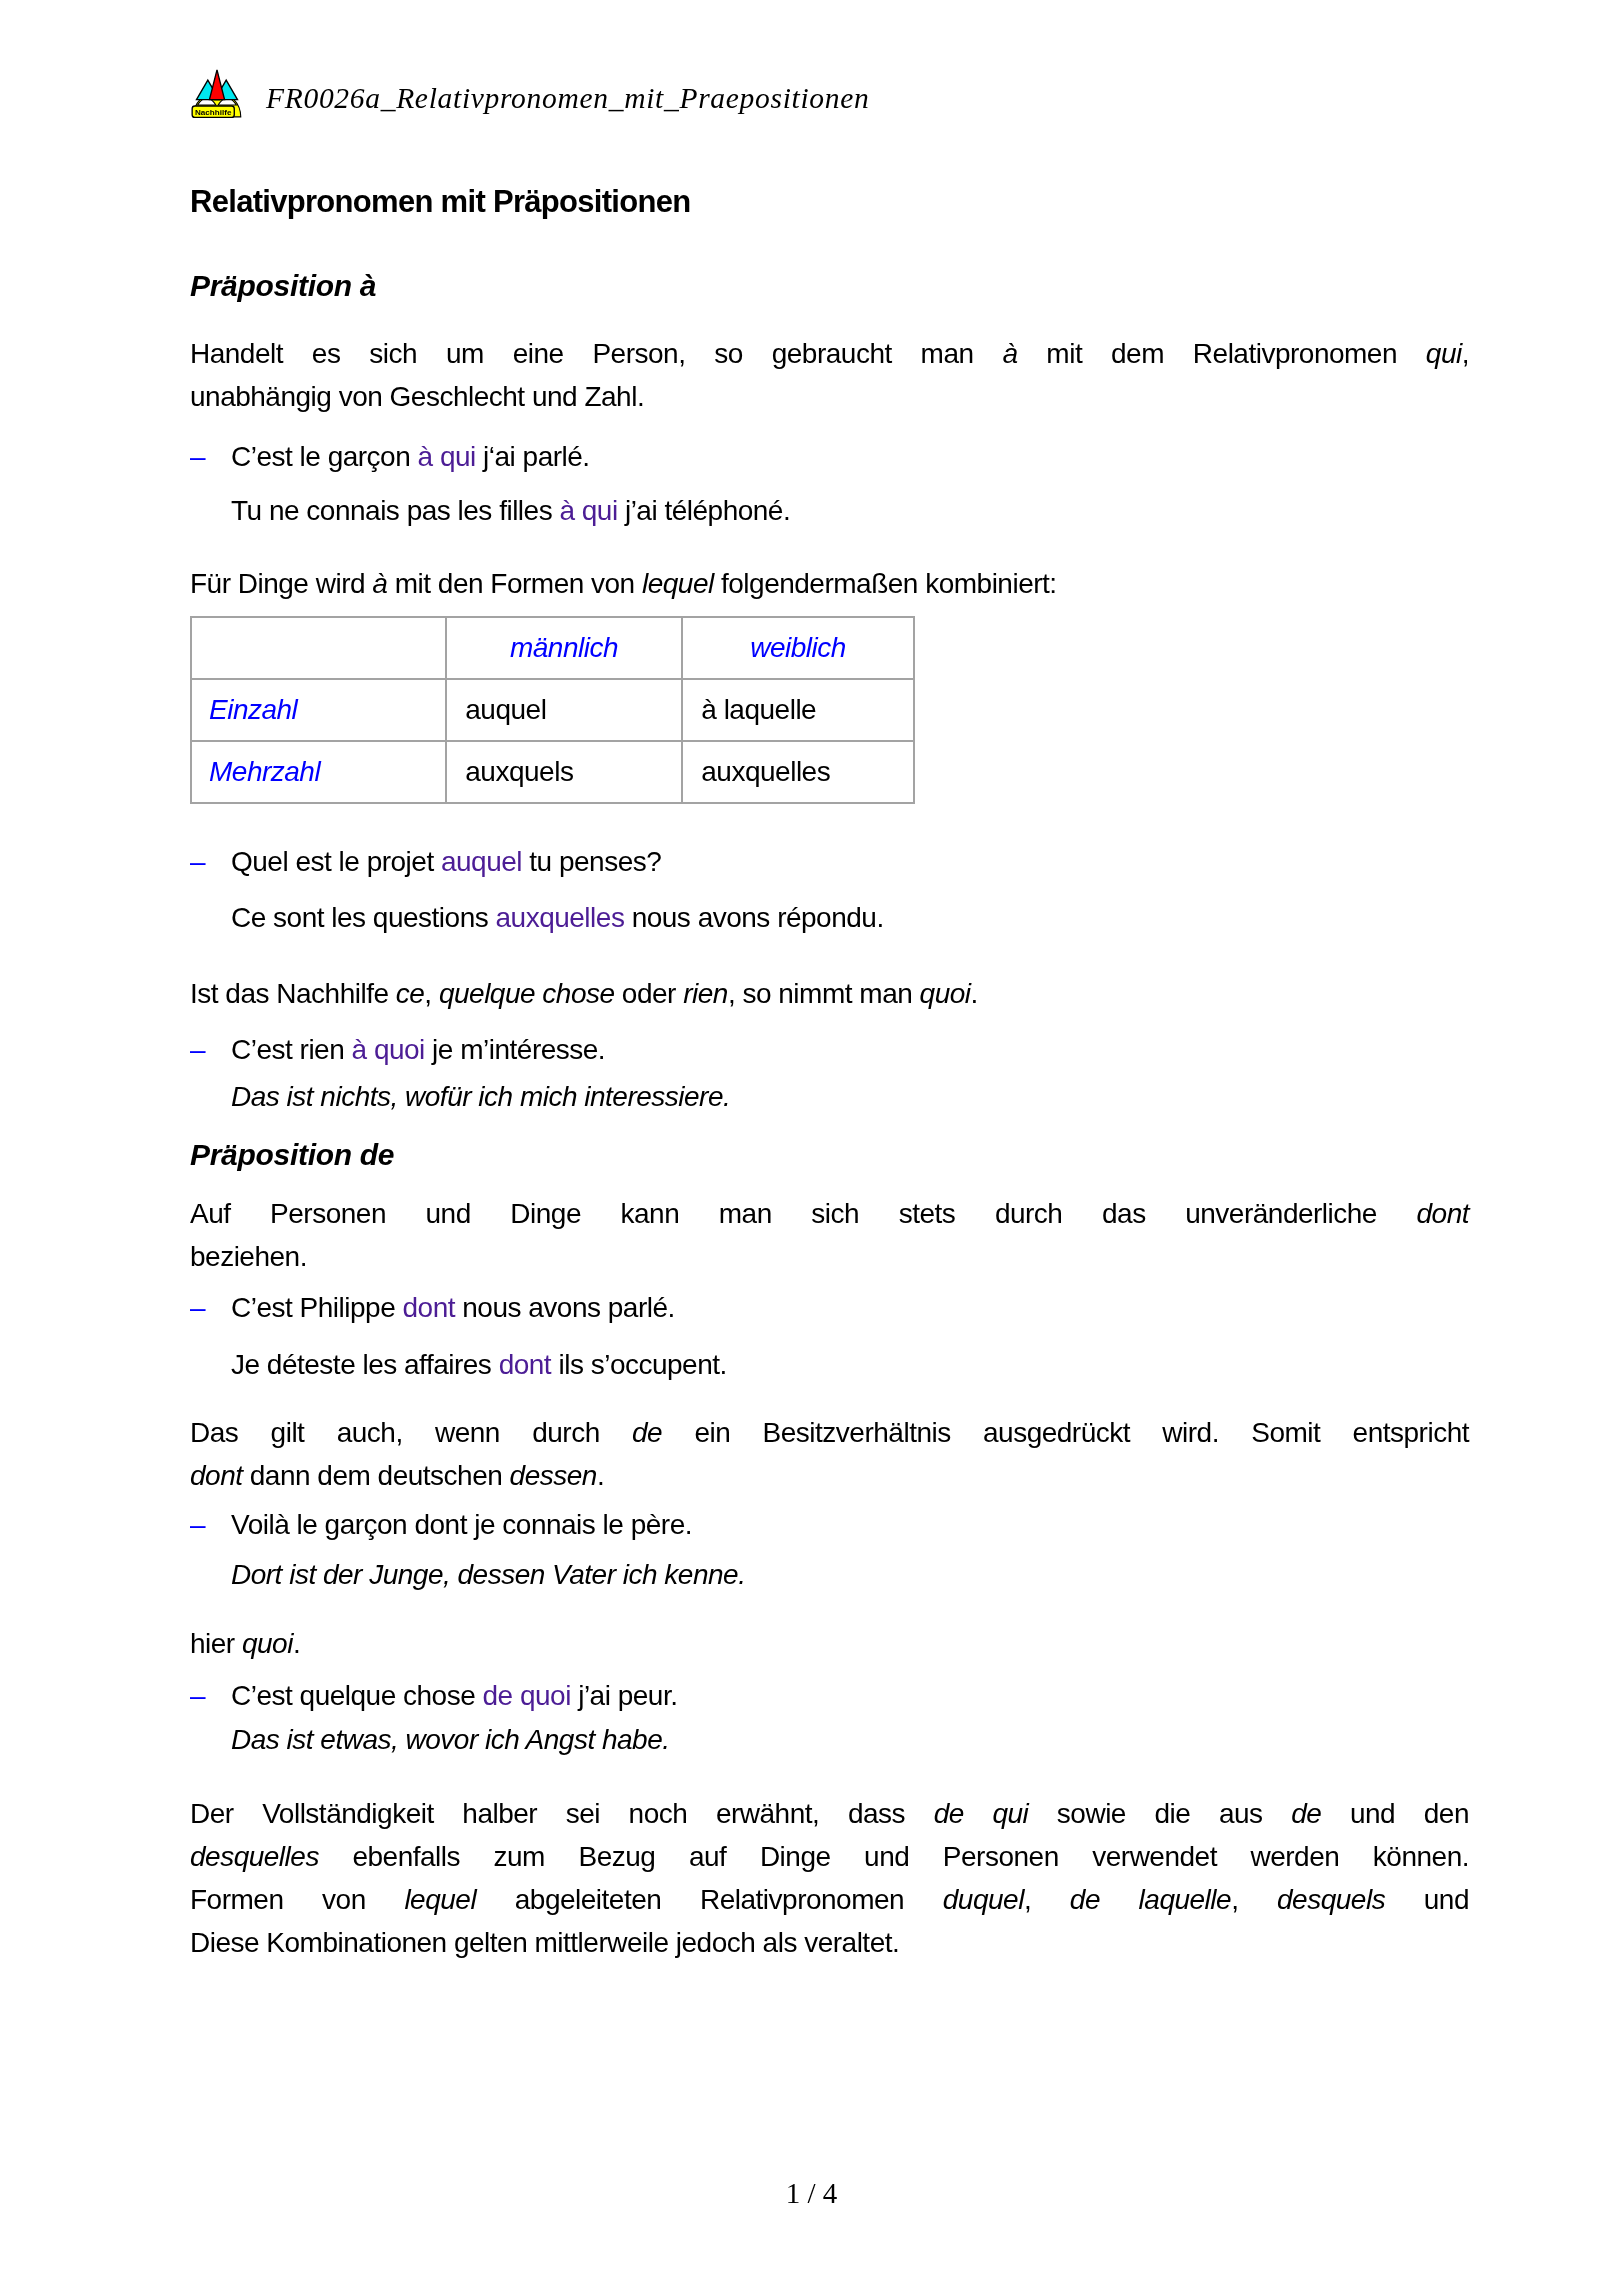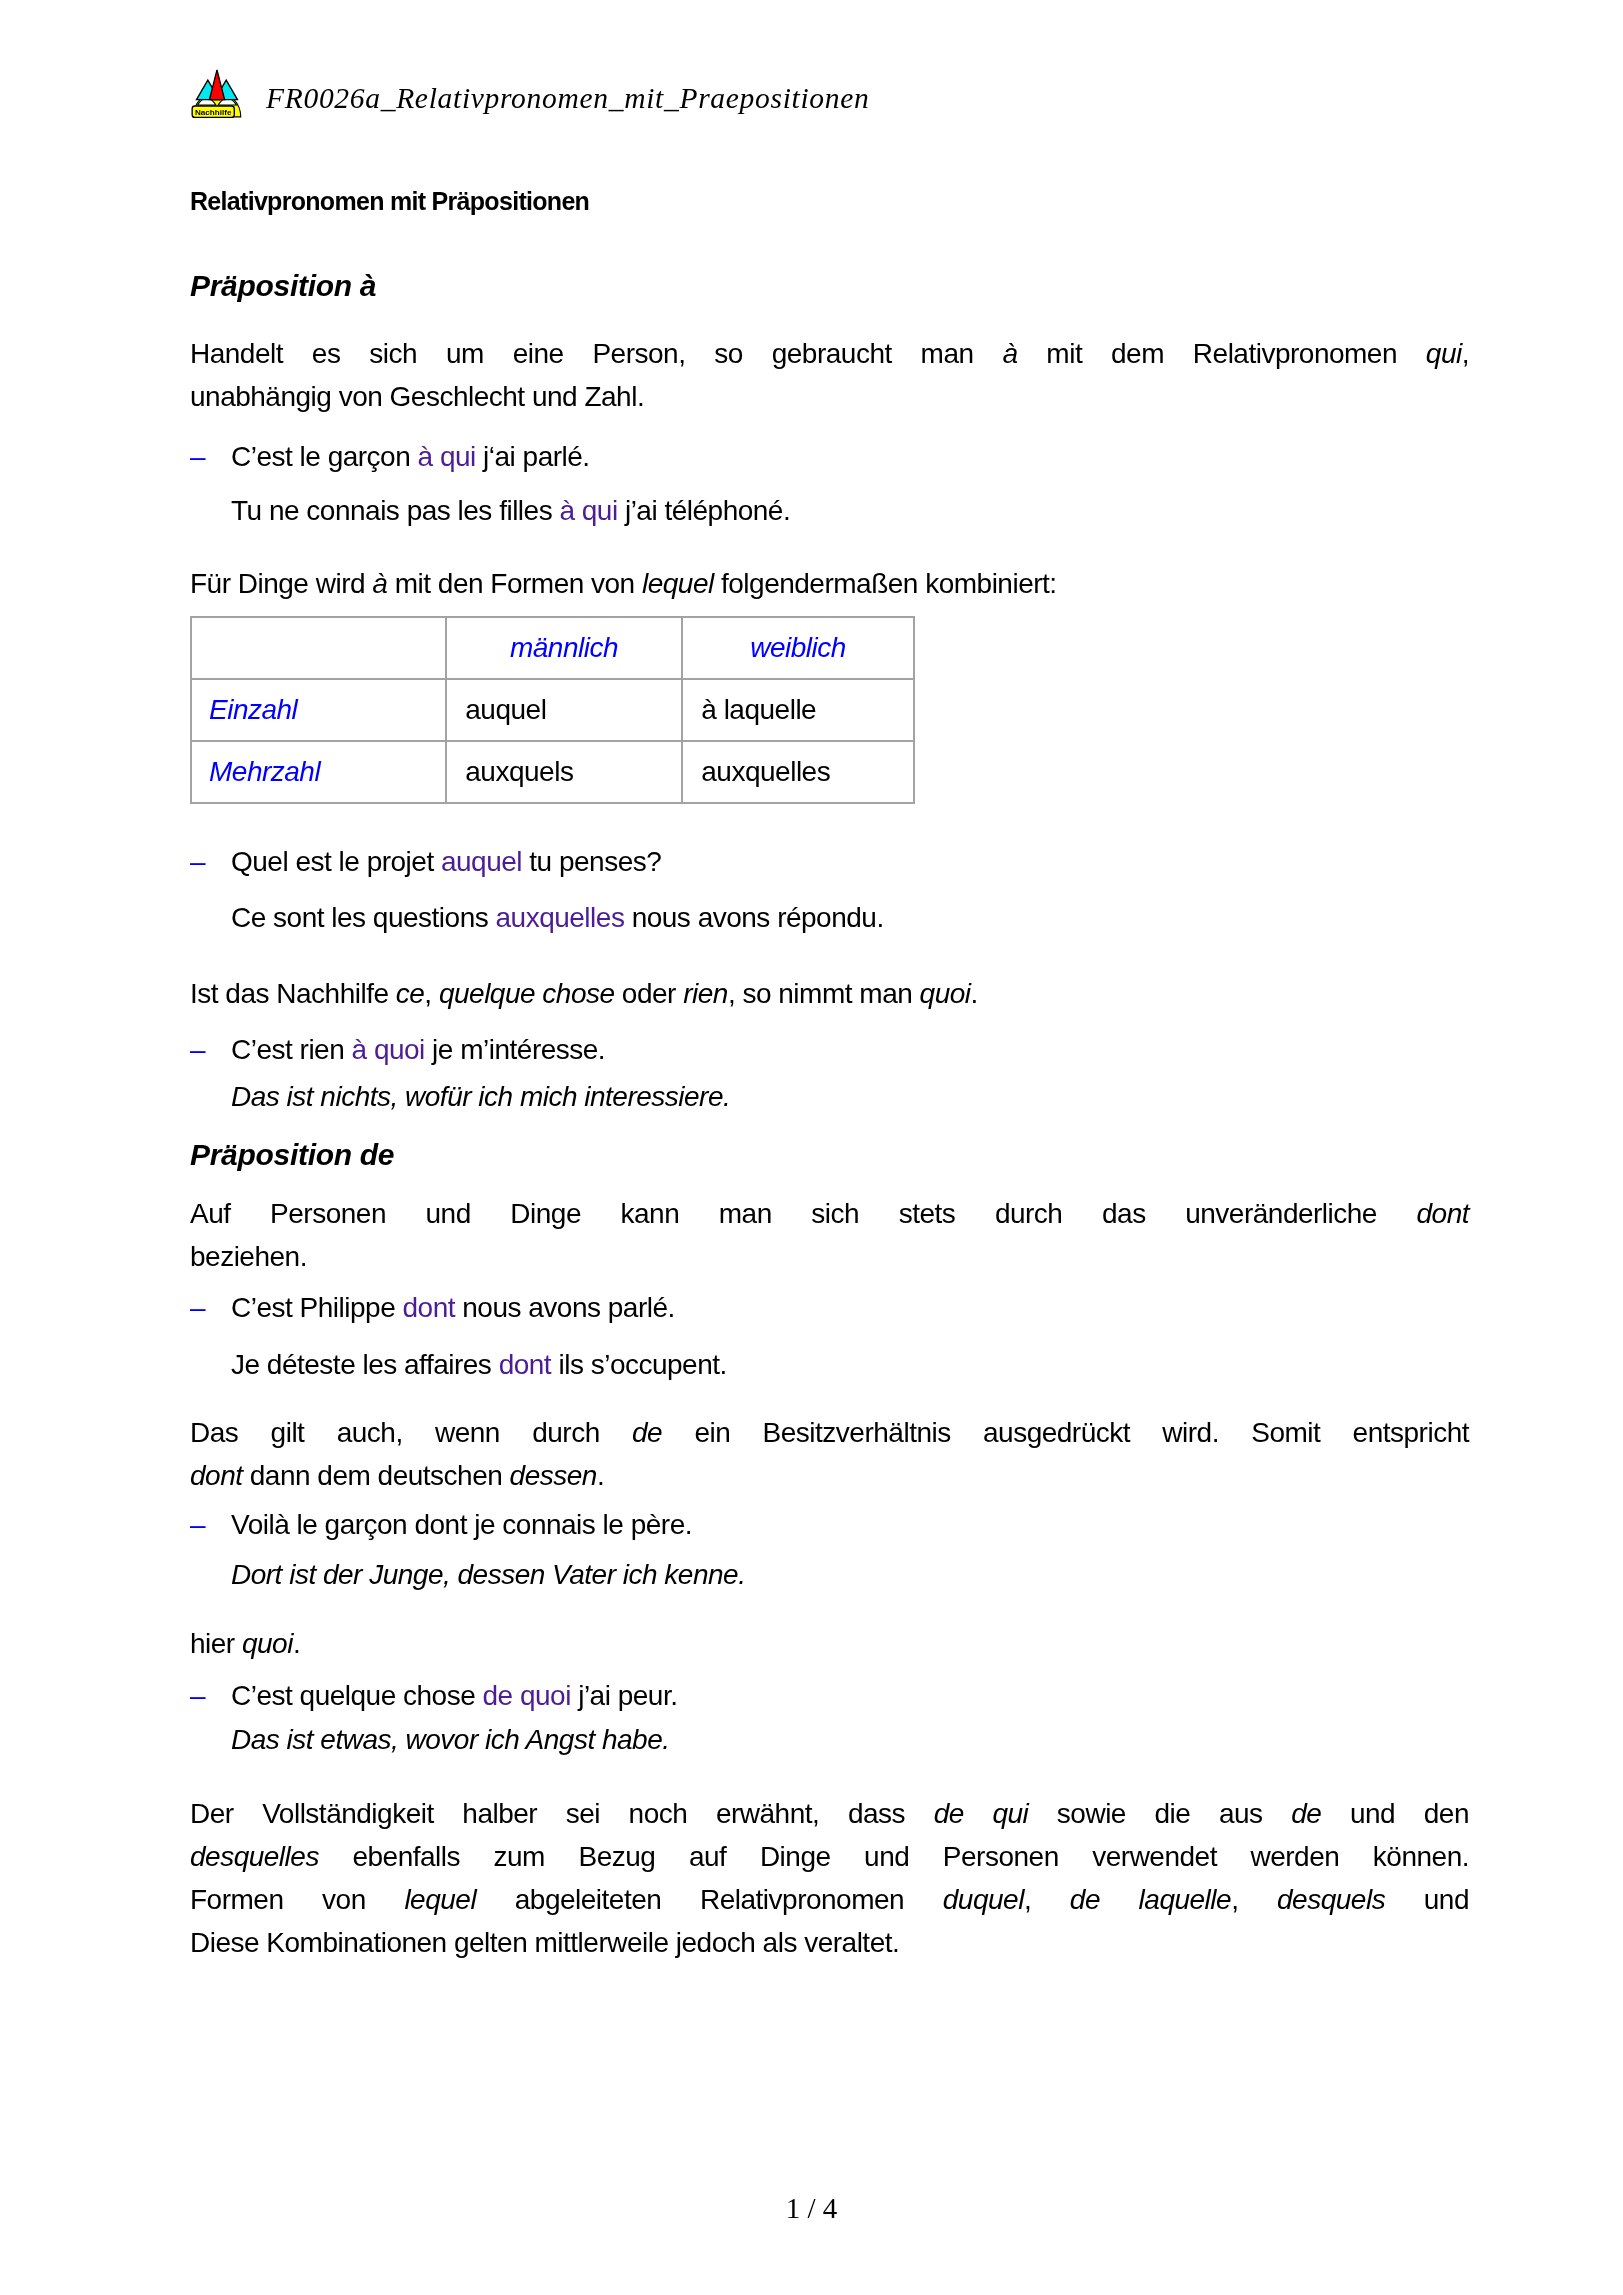--- a/index.html
+++ b/index.html
@@ -31,21 +31,21 @@
     font-family: "Liberation Serif", serif;
     font-style: italic;
     font-size: 29.5px;
     letter-spacing: 0.7px;
     padding-bottom: 3.9px;
     white-space: nowrap;
   }
   
   .doc-title {
     margin: 62px 0 0 0;
-    font-size: 25px;
+    font-size: 31px;
     line-height: 41px;
     font-weight: bold;
     letter-spacing: -0.7px;
   }
   .sec-heading {
     margin: 45px 0 0 0;
     font-size: 30px;
     line-height: 37px;
     font-weight: bold;
     font-style: italic;
@@ -111,21 +111,21 @@
     letter-spacing: -0.5px;
     vertical-align: middle;
     background: #ffffff;
   }
   .grammar th.colh { color: #0000ff; font-style: italic; text-align: center; }
   .grammar th.rowh { color: #0000ff; font-style: italic; text-align: left; padding-left: 17px; }
   .grammar td.cell { text-align: left; padding-left: 18.3px; }
   
   .footer {
     position: absolute;
-    left: 0; bottom: 70px;
+    left: 0; bottom: 85px;
     width: 1623px;
     text-align: center;
     font-family: "Liberation Serif", serif;
     font-size: 29px;
   }
 </style>
 </head>
 <body>
 
 <div class="page">

